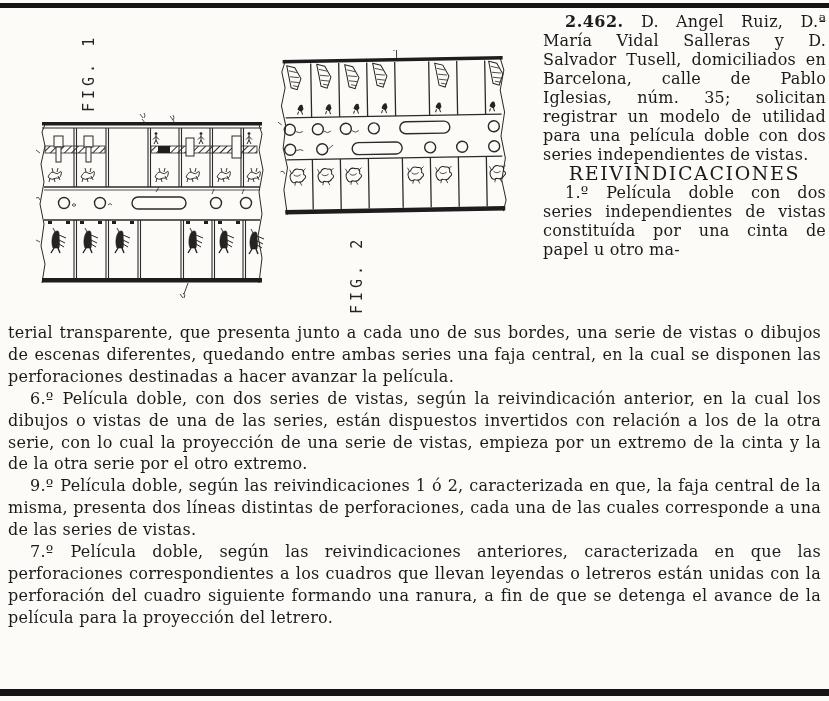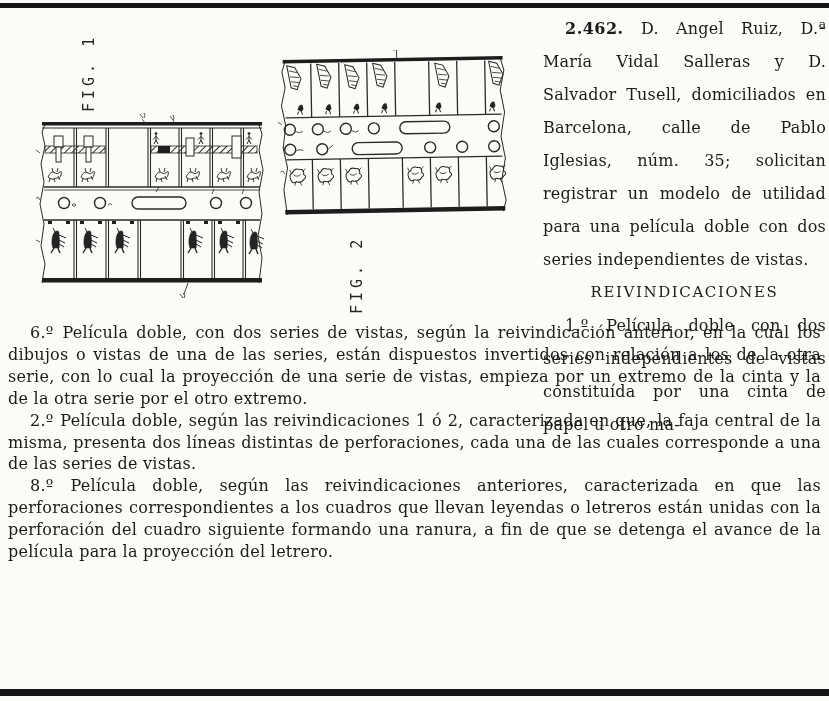--- a/index.html
+++ b/index.html
@@ -32,31 +32,31 @@
 
   .fig-svg{position:absolute;}
   .fig1-svg{left:36px;top:110px;}
   .fig2-svg{left:278px;top:50px;transform:rotate(-1deg);}
 
   
   .right-col{
     position:absolute;
     left:543px;top:12px;width:283px;
     font-size:16px;
-    line-height:33px;
+    line-height:19px;
     text-align:justify;
     letter-spacing:.2px;
   }
   .right-col p{margin:0;}
   .indent{text-indent:22px;}
   .entry-num{font-weight:bold;letter-spacing:.5px;}
   .claims-heading{
     margin:9px 0 6px 0;
     text-align:center;
-    font-size:15px;
+    font-size:19px;
     letter-spacing:1.6px;
     font-weight:normal;
     text-indent:0;
   }
   .marker{margin-right:1px;white-space:nowrap;}
 
   .full-text{
     position:absolute;
     left:8px;top:322px;width:813px;
     font-size:16px;
@@ -279,28 +279,29 @@
       <span>D. Angel Ruiz, D.ª María Vidal Salleras y D. Salvador Tusell, domiciliados en Barcelona, calle de Pablo Iglesias, núm. 35; solicitan registrar un modelo de utilidad para una película doble con dos series independientes de vistas.</span>
     </p>
     <p class="claims-heading">REIVINDICACIONES</p>
     <p class="indent">
       <span class="marker">1.º</span>
       <span>Película doble con dos series independientes de vistas constituída por una cinta de papel u otro ma-</span>
     </p>
   </div>
 
   <div class="full-text">
+    <p class="no-indent">terial transparente, que presenta junto a cada uno de sus bordes, una serie de vistas o dibujos de escenas diferentes, quedando entre ambas series una faja central, en la cual se disponen las perforaciones destinadas a hacer avanzar la película.</p>
 
     <p class="claim">
       <span class="marker">6.º</span>
       <span>Película doble, con dos series de vistas, según la reivindicación anterior, en la cual los dibujos o vistas de una de las series, están dispuestos invertidos con relación a los de la otra serie, con lo cual la proyección de una serie de vistas, empieza por un extremo de la cinta y la de la otra serie por el otro extremo.</span>
     </p>
     <p class="claim">
-      <span class="marker">2.º</span>
+      <span class="marker">9.º</span>
       <span>Película doble, según las reivindicaciones 1 ó 2, caracterizada en que, la faja central de la misma, presenta dos líneas distintas de perforaciones, cada una de las cuales corresponde a una de las series de vistas.</span>
     </p>
     <p class="claim">
-      <span class="marker">8.º</span>
+      <span class="marker">7.º</span>
       <span>Película doble, según las reivindicaciones anteriores, caracterizada en que las perforaciones correspondientes a los cuadros que llevan leyendas o letreros están unidas con la perforación del cuadro siguiente formando una ranura, a fin de que se detenga el avance de la película para la proyección del letrero.</span>
     </p>
   </div>
 
 </div>
 
 </body></html>

